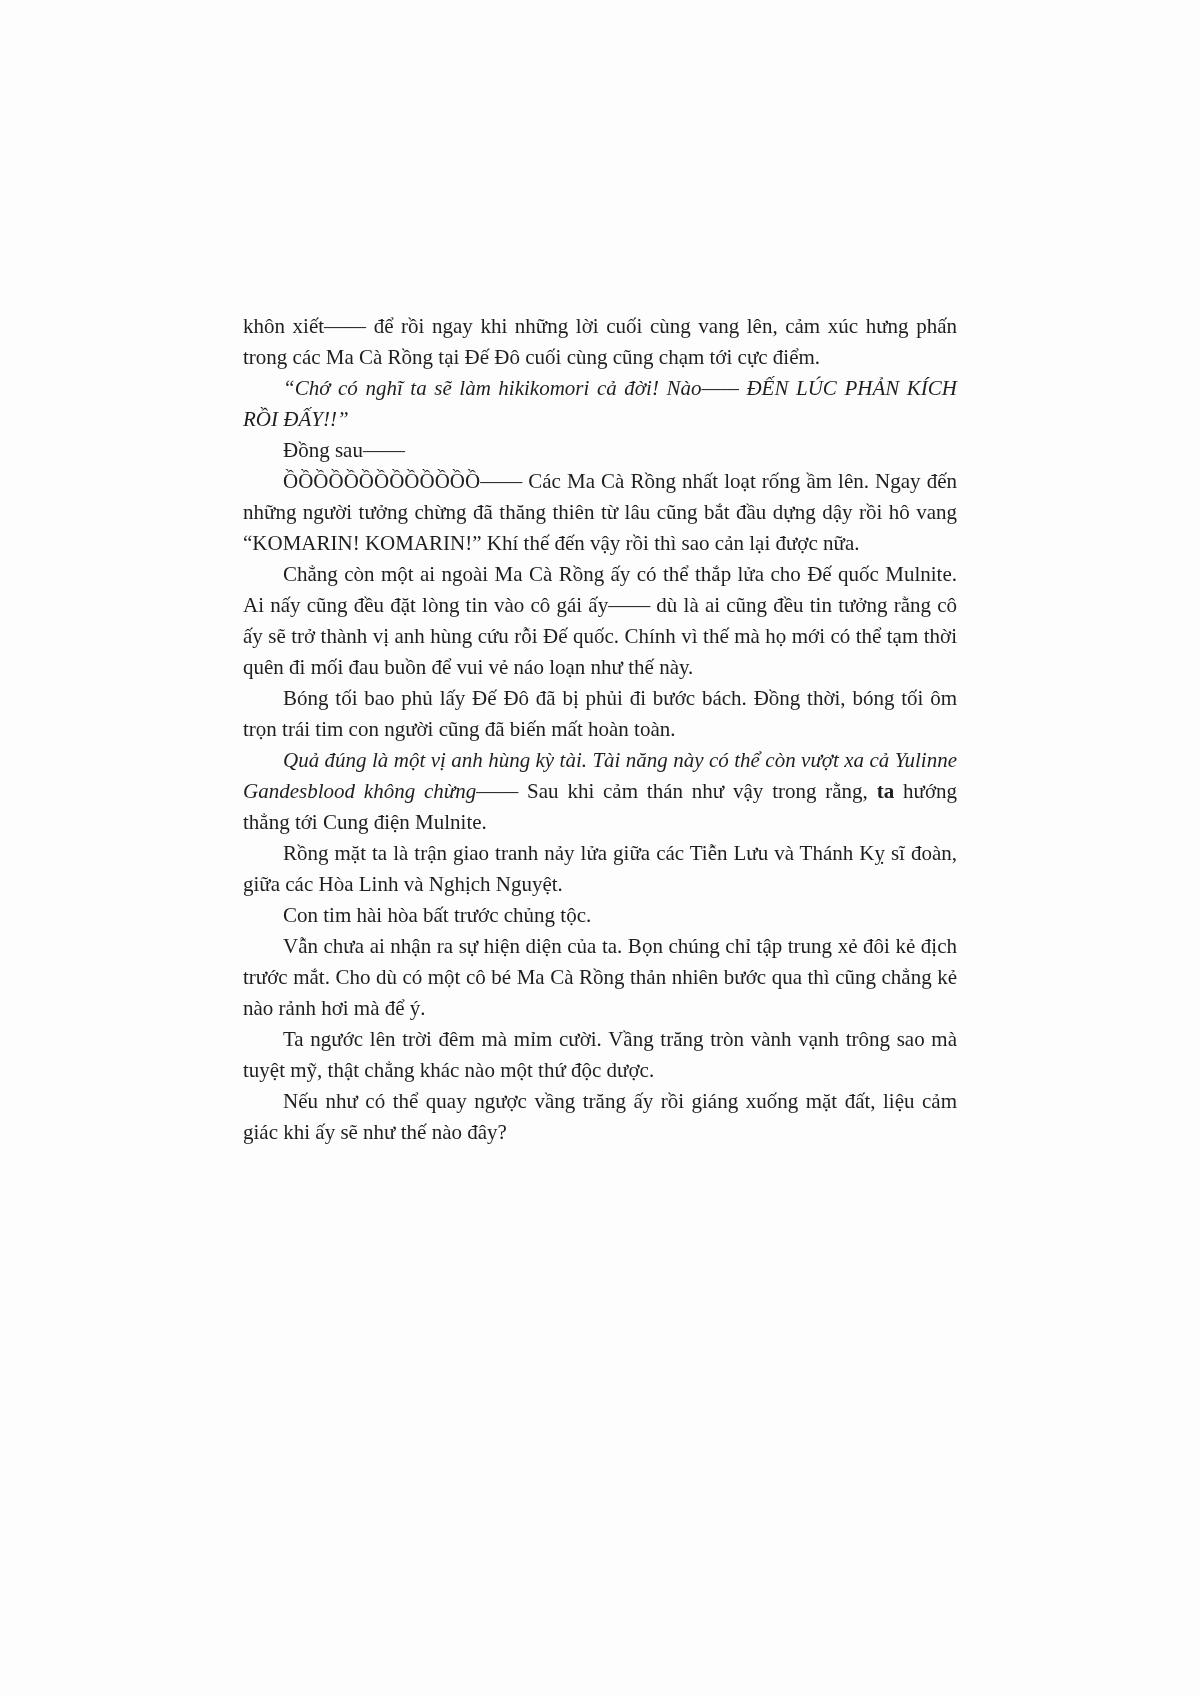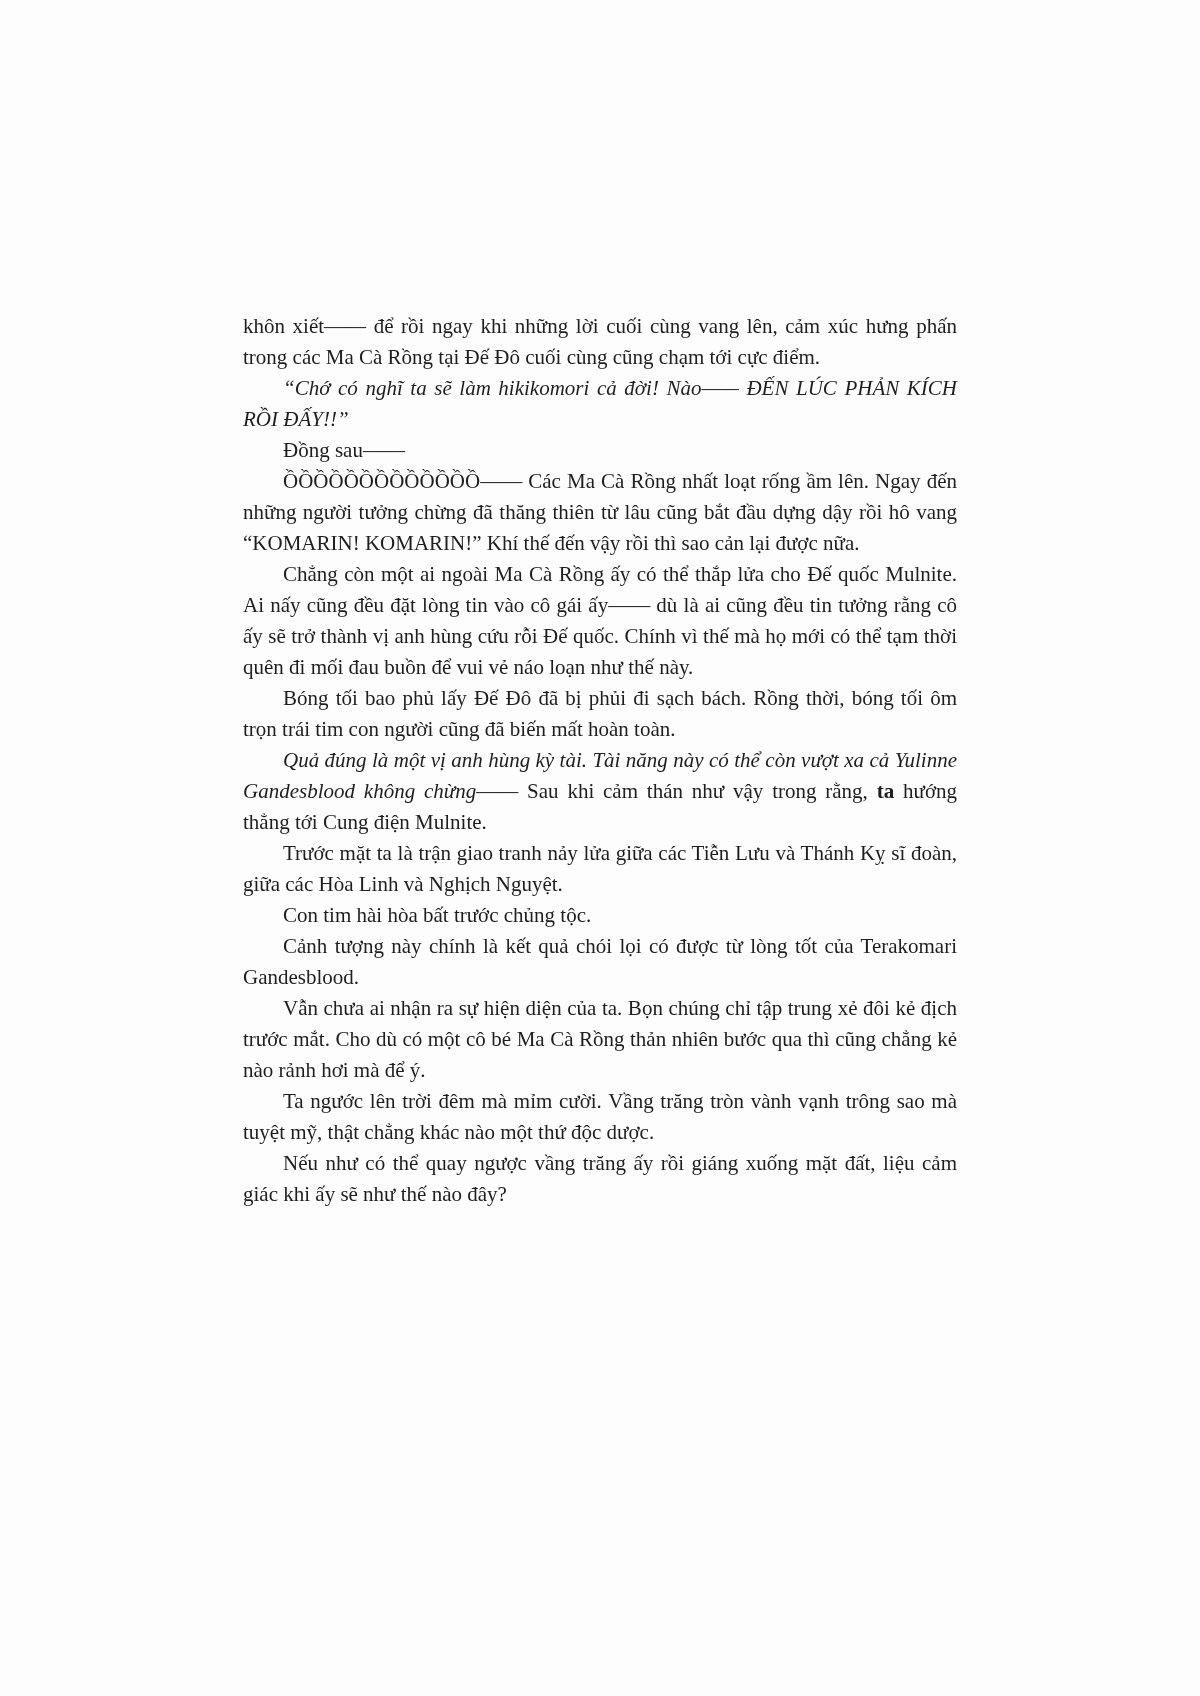--- a/index.html
+++ b/index.html
@@ -63,38 +63,35 @@
 
     <p class="para">
       <span>ỒỒỒỒỒỒỒỒỒỒỒỒỒ—— Các Ma Cà Rồng nhất loạt rống ầm lên. Ngay đến những người tưởng chừng đã thăng thiên từ lâu cũng bắt đầu dựng dậy rồi hô vang “KOMARIN! KOMARIN!” Khí thế đến vậy rồi thì sao cản lại được nữa.</span>
     </p>
 
     <p class="para">
       <span>Chẳng còn một ai ngoài Ma Cà Rồng ấy có thể thắp lửa cho Đế quốc Mulnite. Ai nấy cũng đều đặt lòng tin vào cô gái ấy—— dù là ai cũng đều tin tưởng rằng cô ấy sẽ trở thành vị anh hùng cứu rỗi Đế quốc. Chính vì thế mà họ mới có thể tạm thời quên đi mối đau buồn để vui vẻ náo loạn như thế này.</span>
     </p>
 
     <p class="para">
-      <span>Bóng tối bao phủ lấy Đế Đô đã bị phủi đi sạch bách. Rồng thời, bóng tối ôm trọn trái tim con người cũng đã biến mất hoàn toàn.</span>
+      <span>Bóng tối bao phủ lấy Đế Đô đã bị phủi đi bước bách. Đồng thời, bóng tối ôm trọn trái tim con người cũng đã biến mất hoàn toàn.</span>
     </p>
 
     <p class="para">
       <span class="it">Quả đúng là một vị anh hùng kỳ tài. Tài năng này có thể còn vượt xa cả Yulinne Gandesblood không chừng</span><span>—— Sau khi cảm thán như vậy trong rằng, </span><span class="b">ta</span><span> hướng thẳng tới Cung điện Mulnite.</span>
     </p>
 
     <p class="para">
-      <span>Trước mặt ta là trận giao tranh nảy lửa giữa các Tiễn Lưu và Thánh Kỵ sĩ đoàn, giữa các Hòa Linh và Nghịch Nguyệt.</span>
+      <span>Rồng mặt ta là trận giao tranh nảy lửa giữa các Tiễn Lưu và Thánh Kỵ sĩ đoàn, giữa các Hòa Linh và Nghịch Nguyệt.</span>
     </p>
 
     <p class="para">
       <span>Con tim hài hòa bất trước chủng tộc.</span>
     </p>
 
-    <p class="para">
-      <span>Cảnh tượng này chính là kết quả chói lọi có được từ lòng tốt của Terakomari Gandesblood.</span>
-    </p>
 
 
     <p class="para">
       <span>Vẫn chưa ai nhận ra sự hiện diện của ta. Bọn chúng chỉ tập trung xẻ đôi kẻ địch trước mắt. Cho dù có một cô bé Ma Cà Rồng thản nhiên bước qua thì cũng chẳng kẻ nào rảnh hơi mà để ý.</span>
     </p>
 
     <p class="para">
       <span>Ta ngước lên trời đêm mà mỉm cười. Vầng trăng tròn vành vạnh trông sao mà tuyệt mỹ, thật chẳng khác nào một thứ độc dược.</span>
     </p>
 

